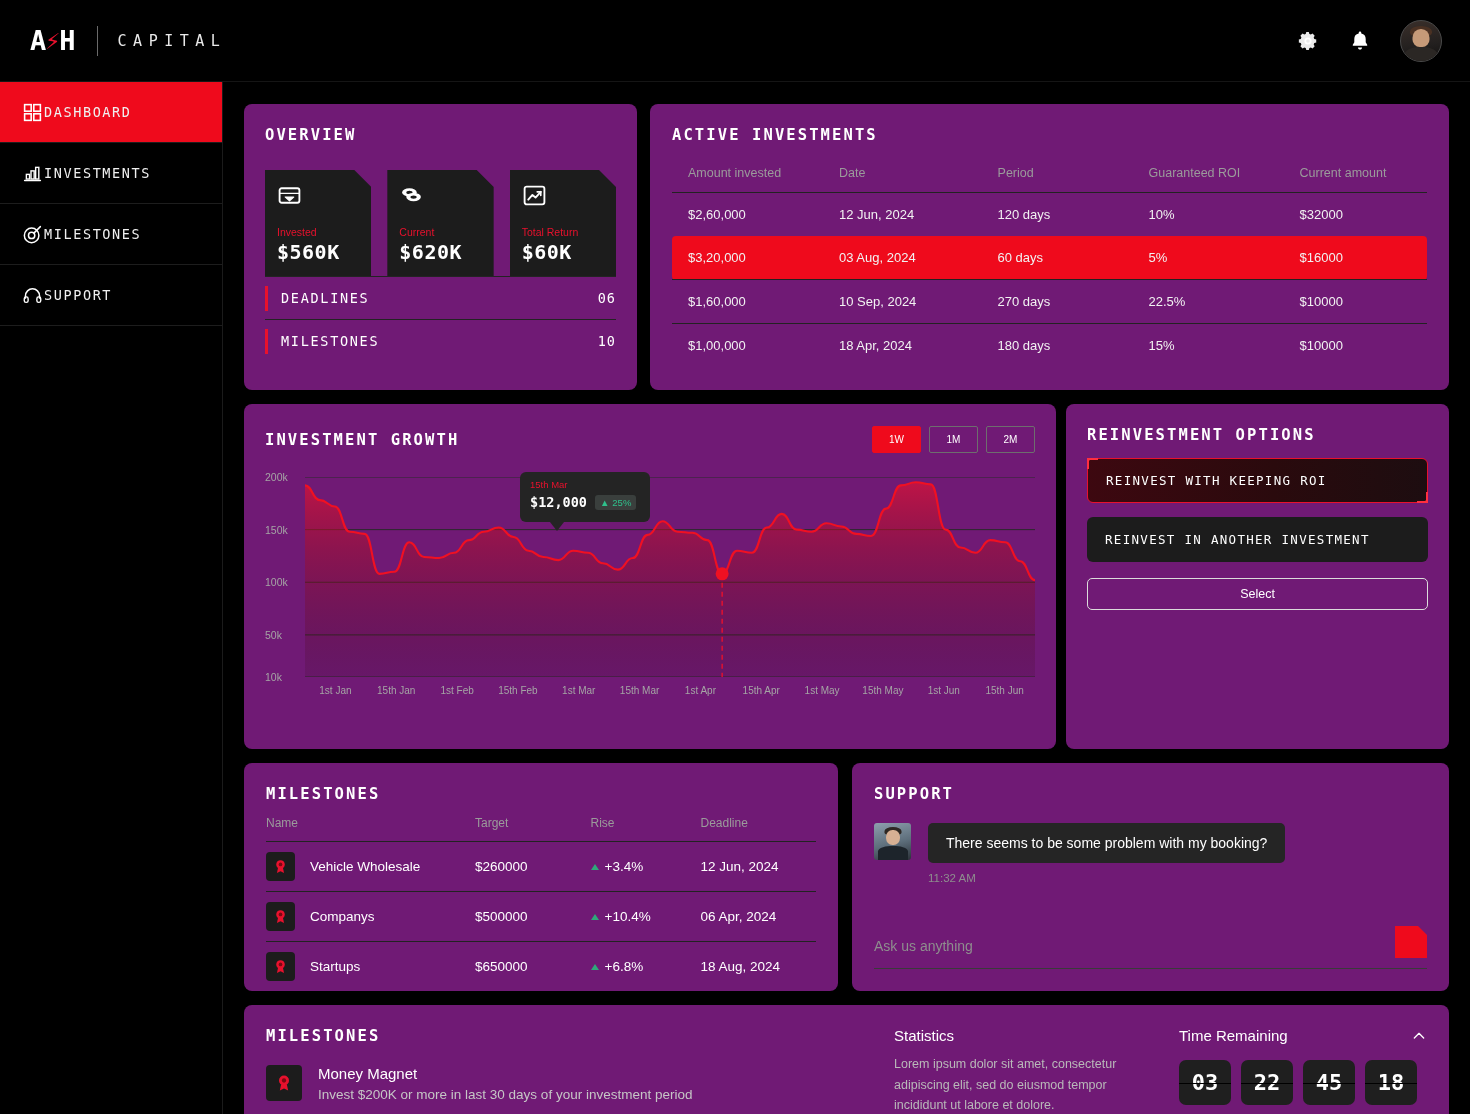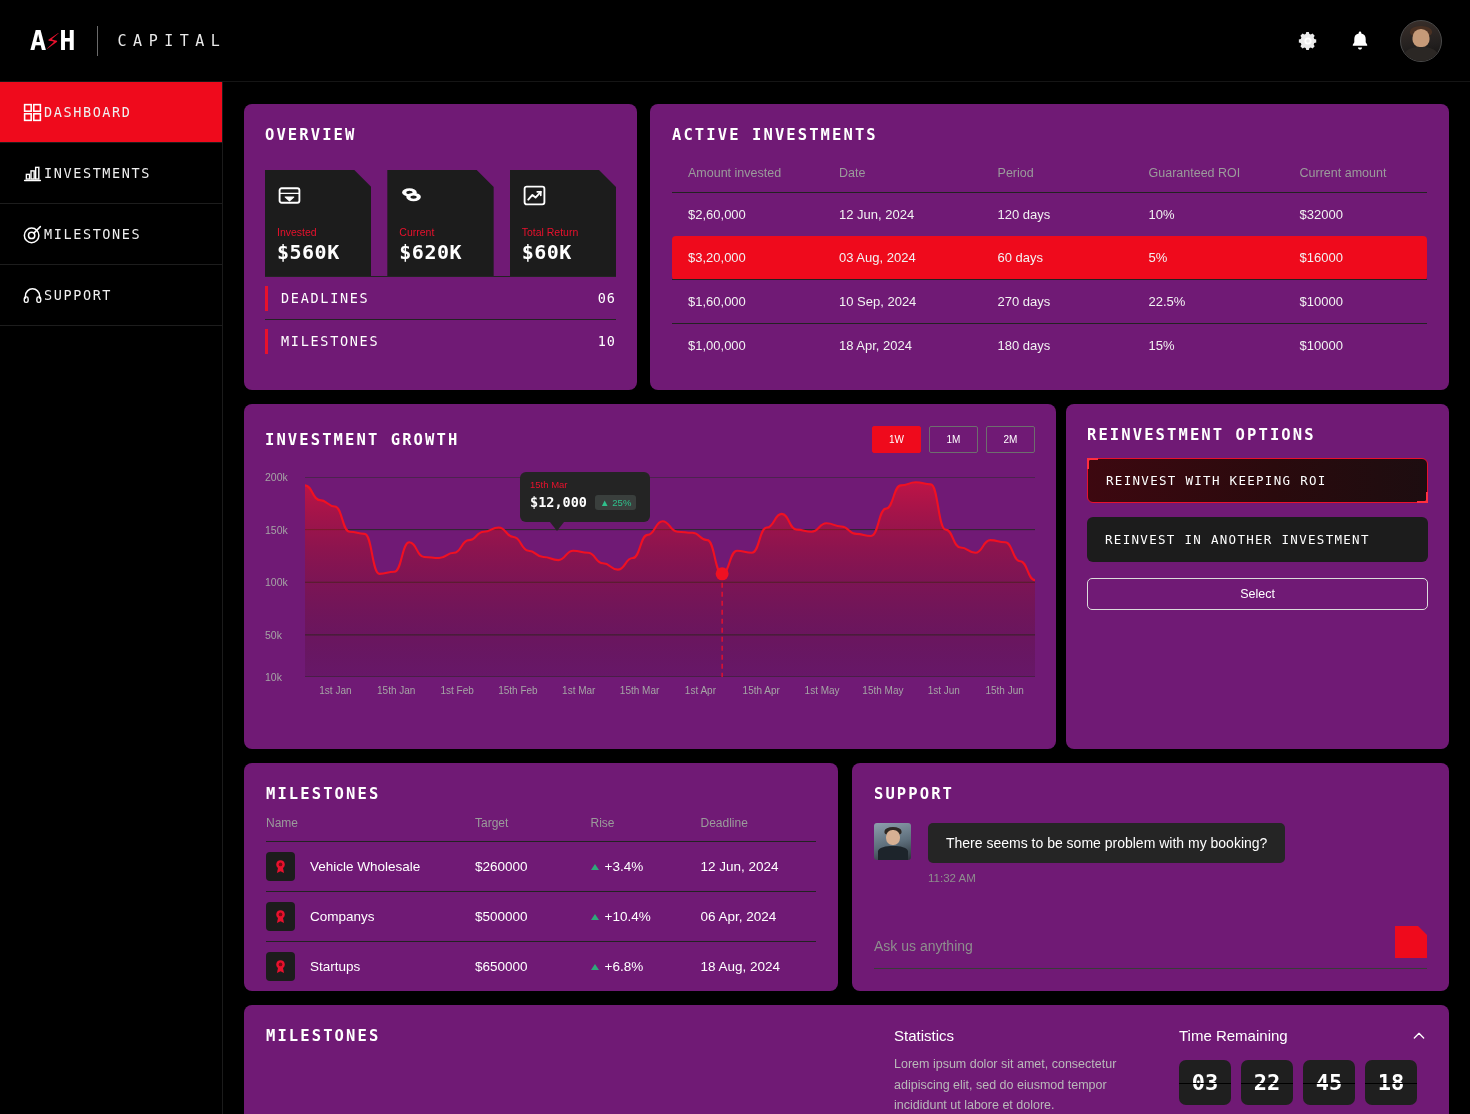--- a/index.html
+++ b/index.html
@@ -570,20 +570,33 @@
     </div>
     <div id="chat-time">11:32 AM</div>
     <div id="chat-input-wrap">
       <input id="chat-input" type="text" placeholder="Ask us anything" style="">
       <button id="send-btn"></button>
     </div>
   </div>
 
   <div class="panel" id="bottom">
     <div class="panel-title">MILESTONES</div>
+    <div id="mm">
+      <div id="mm-badge">
+        <svg width="20" height="20" viewBox="0 0 24 24">
+            <circle cx="12" cy="9" r="6" fill="#e8112d"></circle>
+            <circle cx="12" cy="9" r="2.6" fill="#7d0712"></circle>
+            <path d="M8.6 13.5L7 21l5-2.4L17 21l-1.6-7.5z" fill="#e8112d"></path>
+          </svg>
+      </div>
+      <div>
+        <div id="mm-title">Money Magnet</div>
+        <div id="mm-sub">Invest $200K or more in last 30 days of your investment period</div>
+      </div>
+    </div>
 
     <div id="stats-box">
       <div id="stats-title">Statistics</div>
       <div id="stats-body">Lorem ipsum dolor sit amet, consectetur adipiscing elit, sed do eiusmod tempor incididunt ut labore et dolore.</div>
 
     </div>
 
     <div id="timer-box">
       <div id="timer-hdr">
         <span id="timer-title">Time Remaining</span>

